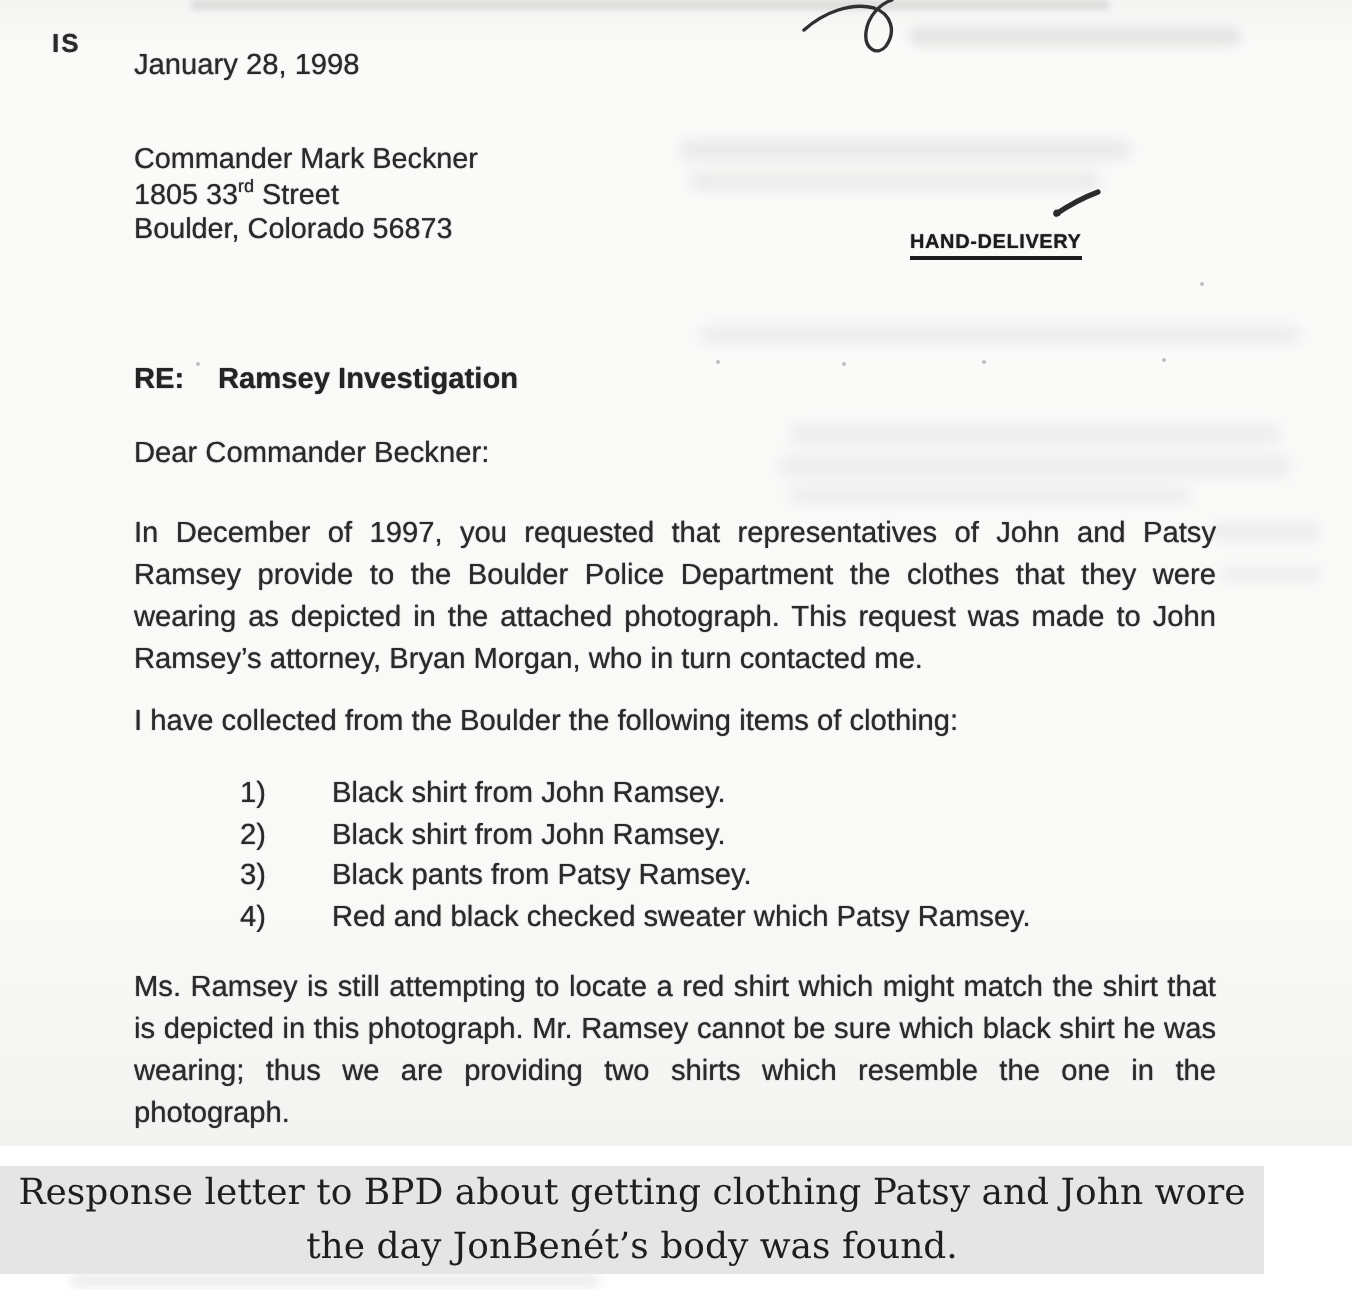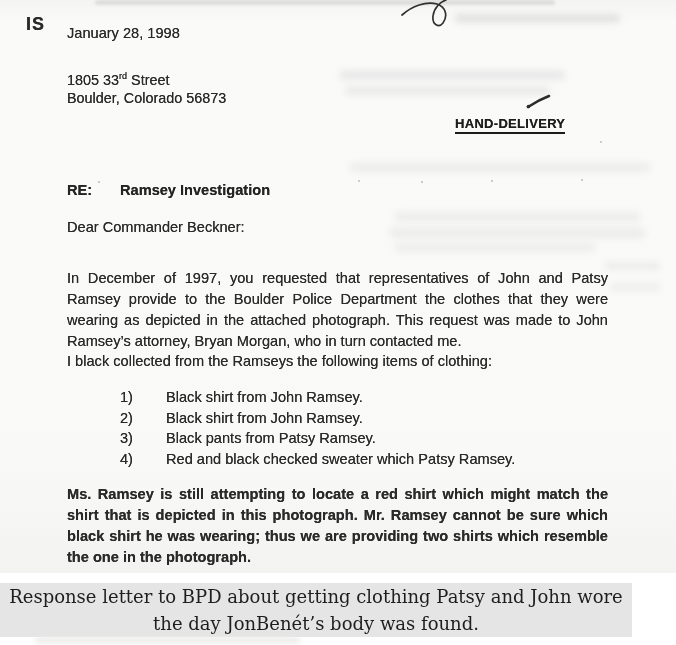--- a/index.html
+++ b/index.html
@@ -14,35 +14,35 @@
     background:linear-gradient(180deg,#f4f4f3 0%,#fafaf9 4%,#f9f9f8 80%,#f3f3f2 99%);
   }
   .letter-text{
     position:absolute;inset:0;
     color:#2a2a2a;
     filter:blur(0.22px);
     text-shadow:0 0 0.55px rgba(35,35,35,0.85);
     font-size:14.6px;
   }
   .abs{position:absolute;}
-  .letterhead-frag{left:26px;top:14px;font-weight:bold;font-size:18px;letter-spacing:1px;}
+  .letterhead-frag{left:26px;top:14px;font-weight:bold;font-size:13px;letter-spacing:1px;}
   .date{left:67px;top:25px;}
   .address{left:67px;top:72px;line-height:17.6px;font-size:14.4px;}
   .address sup{font-size:9px;vertical-align:super;line-height:0;text-align:center;}
   .hand-delivery{
-    left:455px;top:116px;font-weight:bold;font-size:13px;letter-spacing:0.3px;
+    left:455px;top:116px;font-weight:bold;font-size:10px;letter-spacing:0.3px;
     border-bottom:2px solid #1c1c1c;padding-bottom:1px;color:#1c1c1c;
   }
   .re-line{left:67px;top:182px;font-weight:bold;color:#242424;}
-  .re-subject{position:absolute;left:53px;top:0;white-space:nowrap;}
+  .re-subject{position:absolute;left:42px;top:0;white-space:nowrap;}
   .salutation{left:67px;top:219px;}
   .para{left:67px;width:541px;text-align:justify;line-height:21px;}
-  .p1{top:268px;}
+  .p1{top:257px;}
   .p2{top:351px;text-align:left;}
-  .p3{top:484px;font-weight:bold;}
+  .p3{top:484px;}
   .clothing-list{left:120px;top:387px;line-height:20.6px;}
   .clothing-row{display:flex;}
   .clothing-num{width:46px;flex:0 0 46px;}
   
   .pen{position:absolute;}
   
   .streak{position:absolute;border-radius:3px;pointer-events:none;}
   .speck{position:absolute;width:2px;height:2px;border-radius:50%;background:#8d8d8d;opacity:.55;}
   
   .caption-wrap{
@@ -84,35 +84,36 @@
   <svg class="pen" style="left:524px;top:93px;" width="30" height="18" viewBox="0 0 30 18">
     <path d="M 4 14 C 10 10, 17 6, 25 3" fill="none" stroke="#2b2b2b" stroke-width="2.6" stroke-linecap="round"></path>
     <circle cx="4.5" cy="13.5" r="1.8" fill="#2b2b2b"></circle>
   </svg>
 
   <div class="letter-text">
     <div class="abs letterhead-frag">IS</div>
     <div class="abs date">January 28, 1998</div>
 
     <div class="abs address">
+      <div>Commander Mark Beckner</div>
       <div><span>1805 33</span><sup>rd</sup><span> Street</span></div>
       <div>Boulder, Colorado 56873</div>
     </div>
 
     <div class="abs hand-delivery">HAND-DELIVERY</div>
 
     <div class="abs re-line">
       <span>RE:</span>
       <span class="re-subject">Ramsey Investigation</span>
     </div>
 
     <div class="abs salutation">Dear Commander Beckner:</div>
 
     <div class="abs para p1">In December of 1997, you requested that representatives of John and Patsy Ramsey provide to the Boulder Police Department the clothes that they were wearing as depicted in the attached photograph.  This request was made to John Ramsey’s attorney, Bryan Morgan, who in turn contacted me.</div>
-    <div class="abs para p2">I black collected from the Ramseys the following items of clothing:</div>
+    <div class="abs para p2">I have collected from the Boulder the following items of clothing:</div>
 
     <div class="abs clothing-list">
       <div class="clothing-row">
         <span class="clothing-num">1)</span>
         <span>Black shirt from John Ramsey.</span>
       </div>
       <div class="clothing-row">
         <span class="clothing-num">2)</span>
         <span>Black shirt from John Ramsey.</span>
       </div>

